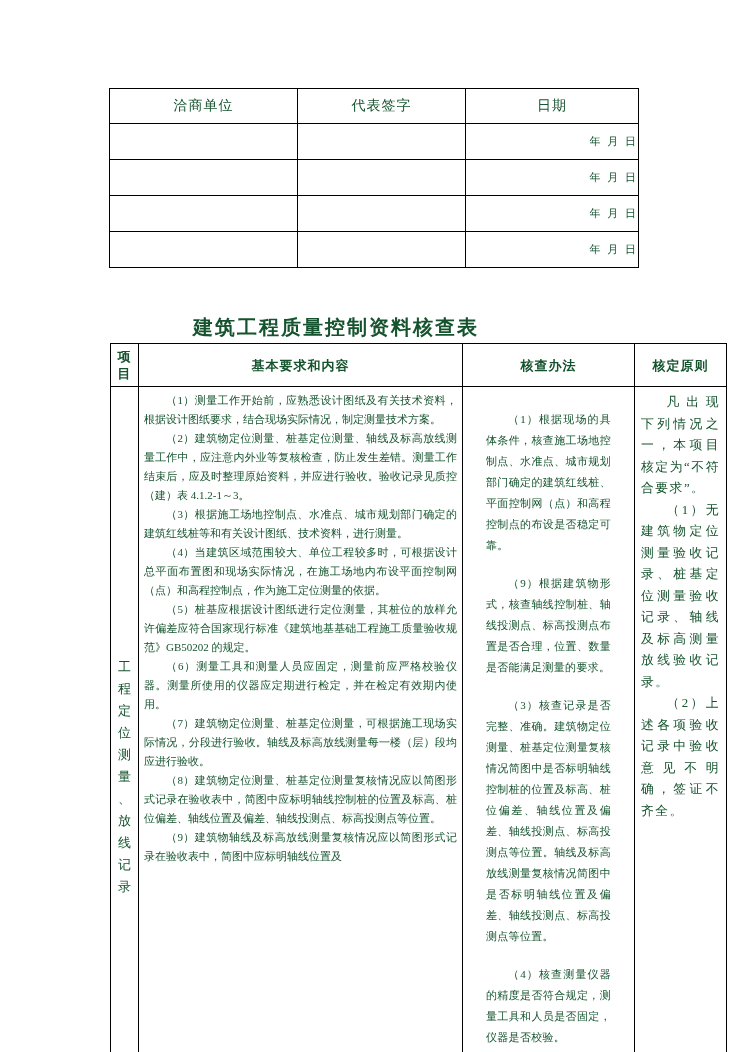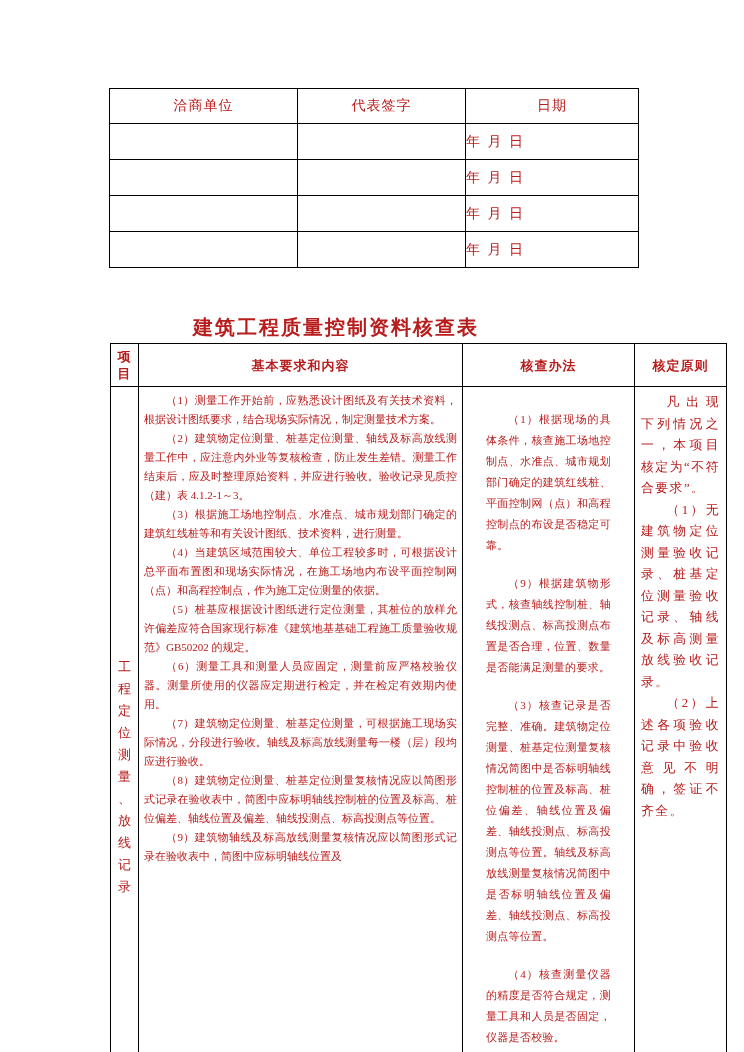--- a/index.html
+++ b/index.html
@@ -1,33 +1,33 @@
 <!DOCTYPE html>
 <html><head>
 <meta charset="utf-8">
 <style>
   html,body{margin:0;padding:0;background:#e8e8e8;}
   .page{
     position:relative;
     width:744px;height:1052px;
     background:#ffffff;
     font-family:"Liberation Serif","DejaVu Serif",serif;
-    color:#b91c1c;
+    color:#14532d;
     overflow:hidden;
   }
   table{border-collapse:collapse;table-layout:fixed;}
   td,th{border:1px solid #000;padding:0;overflow:hidden;}
 
   
   .sig-table{position:absolute;left:109px;top:88px;width:529px;}
   .sig-table th{
     height:34px;font-size:14px;font-weight:normal;
     text-align:center;vertical-align:middle;letter-spacing:1px;
   }
-  .sig-table td{height:35px;font-size:14px;text-align:left;vertical-align:middle;}
+  .sig-table td{height:35px;font-size:11px;text-align:right;vertical-align:middle;}
   .sig-table td.date-cell{letter-spacing:2px;}
 
   
   .doc-title{
     position:absolute;left:0;top:314px;width:672px;
     text-align:center;font-size:20px;font-weight:bold;letter-spacing:2px;
   }
 
   
   .check-table{position:absolute;left:110px;top:343px;width:616px;}

